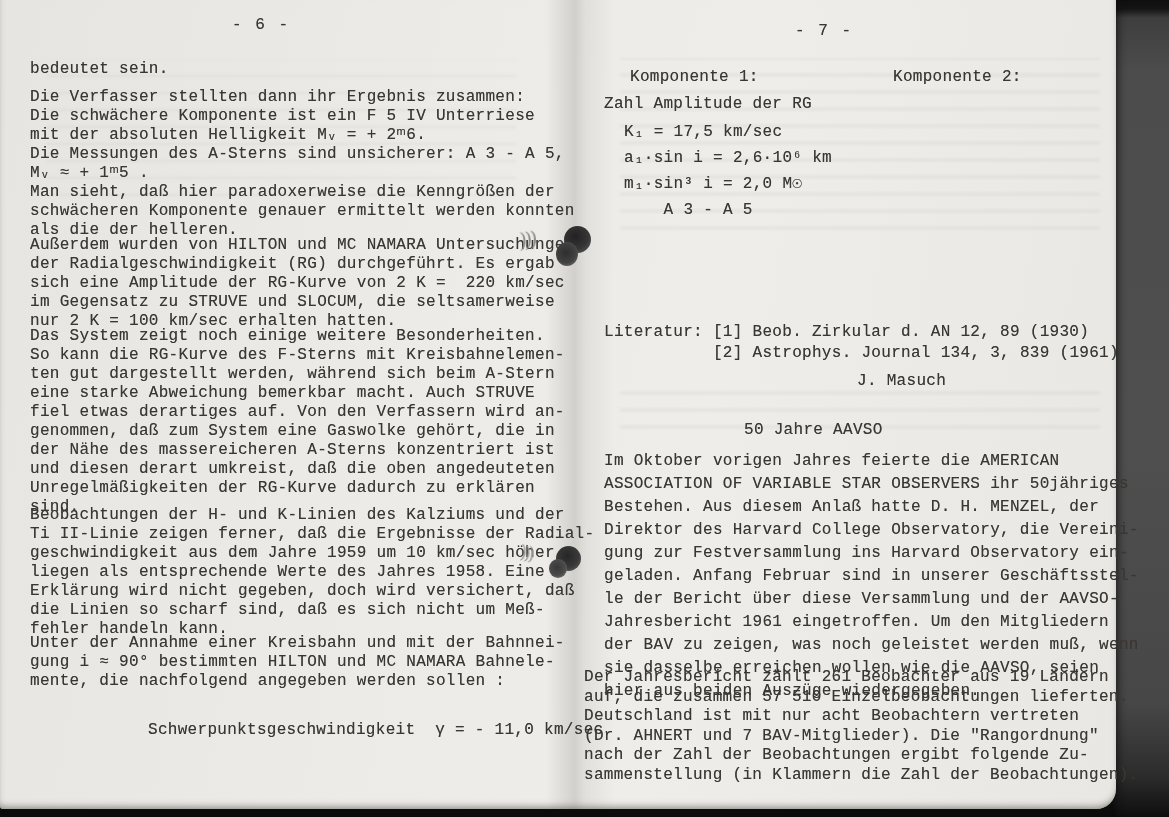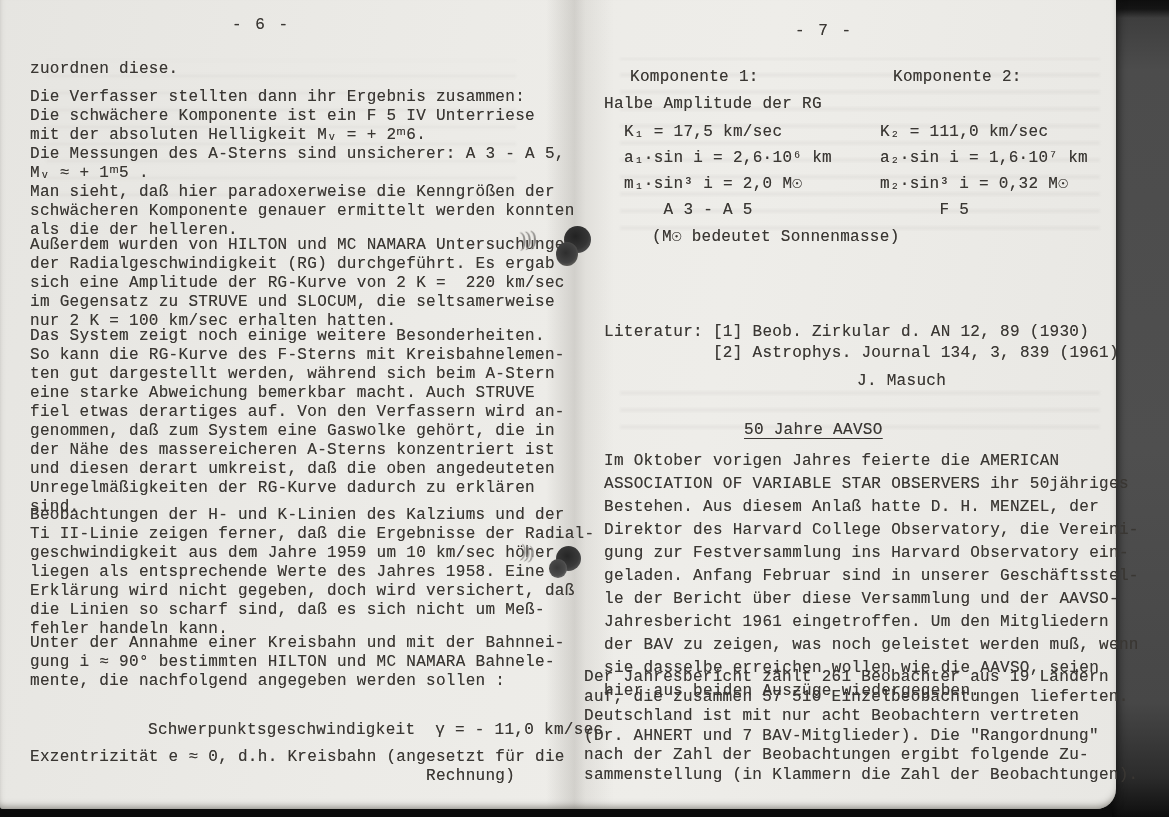--- a/index.html
+++ b/index.html
@@ -28,21 +28,21 @@
     background:repeating-linear-gradient(0deg,transparent 0 13px,rgba(148,146,141,.16) 13px 17px);
   }
   .txt{
     position:absolute;white-space:pre;
     font-size:16px;line-height:19px;letter-spacing:.3px;
     color:#3a3733;text-shadow:0 0 .6px rgba(58,55,51,.55);
   }
   .tbl{line-height:26px}
   .lit{line-height:21px}
   .pagenum{letter-spacing:2px}
-  .heading{text-decoration:underline;text-underline-offset:4px}
+  .heading{text-underline-offset:4px}
   .u{text-underline-offset:3px}
   .smudge{
     position:absolute;color:#8f8d8a;font-size:21px;letter-spacing:-3px;
     filter:blur(.35px);font-family:"DejaVu Serif",serif;
   }
   .hole{position:absolute}
   .hole i{position:absolute;border-radius:50%;display:block}
   .hole-top i.c1{left:8px;top:0;width:27px;height:27px;background:radial-gradient(circle at 42% 38%,#222 0%,#353535 55%,#4f4f4f 80%,rgba(110,108,104,.0) 100%)}
   .hole-top i.c2{left:0;top:16px;width:22px;height:24px;background:radial-gradient(circle at 45% 45%,#2e2e2e 0%,#414141 55%,#6a6862 85%,rgba(120,118,112,0) 100%)}
   .hole-bot i.c1{left:7px;top:0;width:25px;height:25px;background:radial-gradient(circle at 45% 40%,#262626 0%,#393939 55%,#555 80%,rgba(110,108,104,0) 100%)}
@@ -58,21 +58,21 @@
   <div class="sheet">
 
     <div class="bleed" style="left:620px;top:58px;width:480px;height:185px"></div>
     <div class="bleed" style="left:620px;top:382px;width:480px;height:60px"></div>
     <div class="bleed" style="left:46px;top:60px;width:470px;height:150px;opacity:.35"></div>
 
     <div class="gutter-shadow"></div>
 
     <div class="txt pagenum" style="left:232px;top:16px">- 6 -</div>
 
-    <div class="txt" style="left:30px;top:60px">zuordnen diese.</div>
+    <div class="txt" style="left:30px;top:60px">bedeutet sein.</div>
     <div class="txt" style="left:30px;top:88px">Die Verfasser stellten dann ihr Ergebnis zusammen:
 Die schwächere Komponente ist ein F 5 IV Unterriese
 mit der absoluten Helligkeit Mᵥ = + 2ᵐ6.
 Die Messungen des A-Sterns sind unsicherer: A 3 - A 5,
 Mᵥ ≈ + 1ᵐ5 .
 Man sieht, daß hier paradoxerweise die Kenngrößen der
 schwächeren Komponente genauer ermittelt werden konnten
 als die der helleren.</div>
     <div class="txt" style="left:30px;top:236px">Außerdem wurden von HILTON und MC NAMARA Untersuchungen
 der Radialgeschwindigkeit (RG) durchgeführt. Es ergab
@@ -94,38 +94,31 @@
 geschwindigkeit aus dem Jahre 1959 um 10 km/sec höher
 liegen als entsprechende Werte des Jahres 1958. Eine
 Erklärung wird nicht gegeben, doch wird versichert, daß
 die Linien so scharf sind, daß es sich nicht um Meß-
 fehler handeln kann.</div>
     <div class="txt" style="left:30px;top:634px">Unter der Annahme einer Kreisbahn und mit der Bahnnei-
 gung i ≈ 90° bestimmten HILTON und MC NAMARA Bahnele-
 mente, die nachfolgend angegeben werden sollen :</div>
 
     <div class="txt" style="left:148px;top:721px">Schwerpunktsgeschwindigkeit  γ = - 11,0 km/sec</div>
-    <div class="txt" style="left:30px;top:748px">Exzentrizität e ≈ 0, d.h. Kreisbahn (angesetzt für die
-                                        Rechnung)</div>
 
     <div class="txt pagenum" style="left:795px;top:22px">- 7 -</div>
 
     <div class="txt" style="left:630px;top:68px">Komponente 1:</div>
     <div class="txt" style="left:893px;top:68px">Komponente 2:</div>
-    <div class="txt" style="left:604px;top:95px">Halbe Amplitude der RG</div>
+    <div class="txt" style="left:604px;top:95px">Zahl Amplitude der RG</div>
 
     <div class="txt tbl" style="left:624px;top:119px">K₁ = 17,5 km/sec
 a₁·sin i = 2,6·10⁶ km
 m₁·sin³ i = 2,0 M☉
     A 3 - A 5</div>
-    <div class="txt tbl" style="left:880px;top:119px">K₂ = 111,0 km/sec
-a₂·sin i = 1,6·10⁷ km
-m₂·sin³ i = 0,32 M☉
-      F 5</div>
-    <div class="txt" style="left:652px;top:228px">(M☉ bedeutet Sonnenmasse)</div>
 
 
     <div class="txt lit" style="left:604px;top:322px"><span>Literatur: [1] Beob. Zirkular d. AN 12, 89 (1930)
            [2] Astrophys. Journal </span><span class="u">134</span><span>, 3, 839 (1961)</span></div>
 
     <div class="txt" style="left:857px;top:372px">J. Masuch</div>
 
     <div class="txt heading" style="left:744px;top:421px">50 Jahre AAVSO</div>
 
     <div class="txt" style="left:604px;top:450px;line-height:23px">Im Oktober vorigen Jahres feierte die AMERICAN

